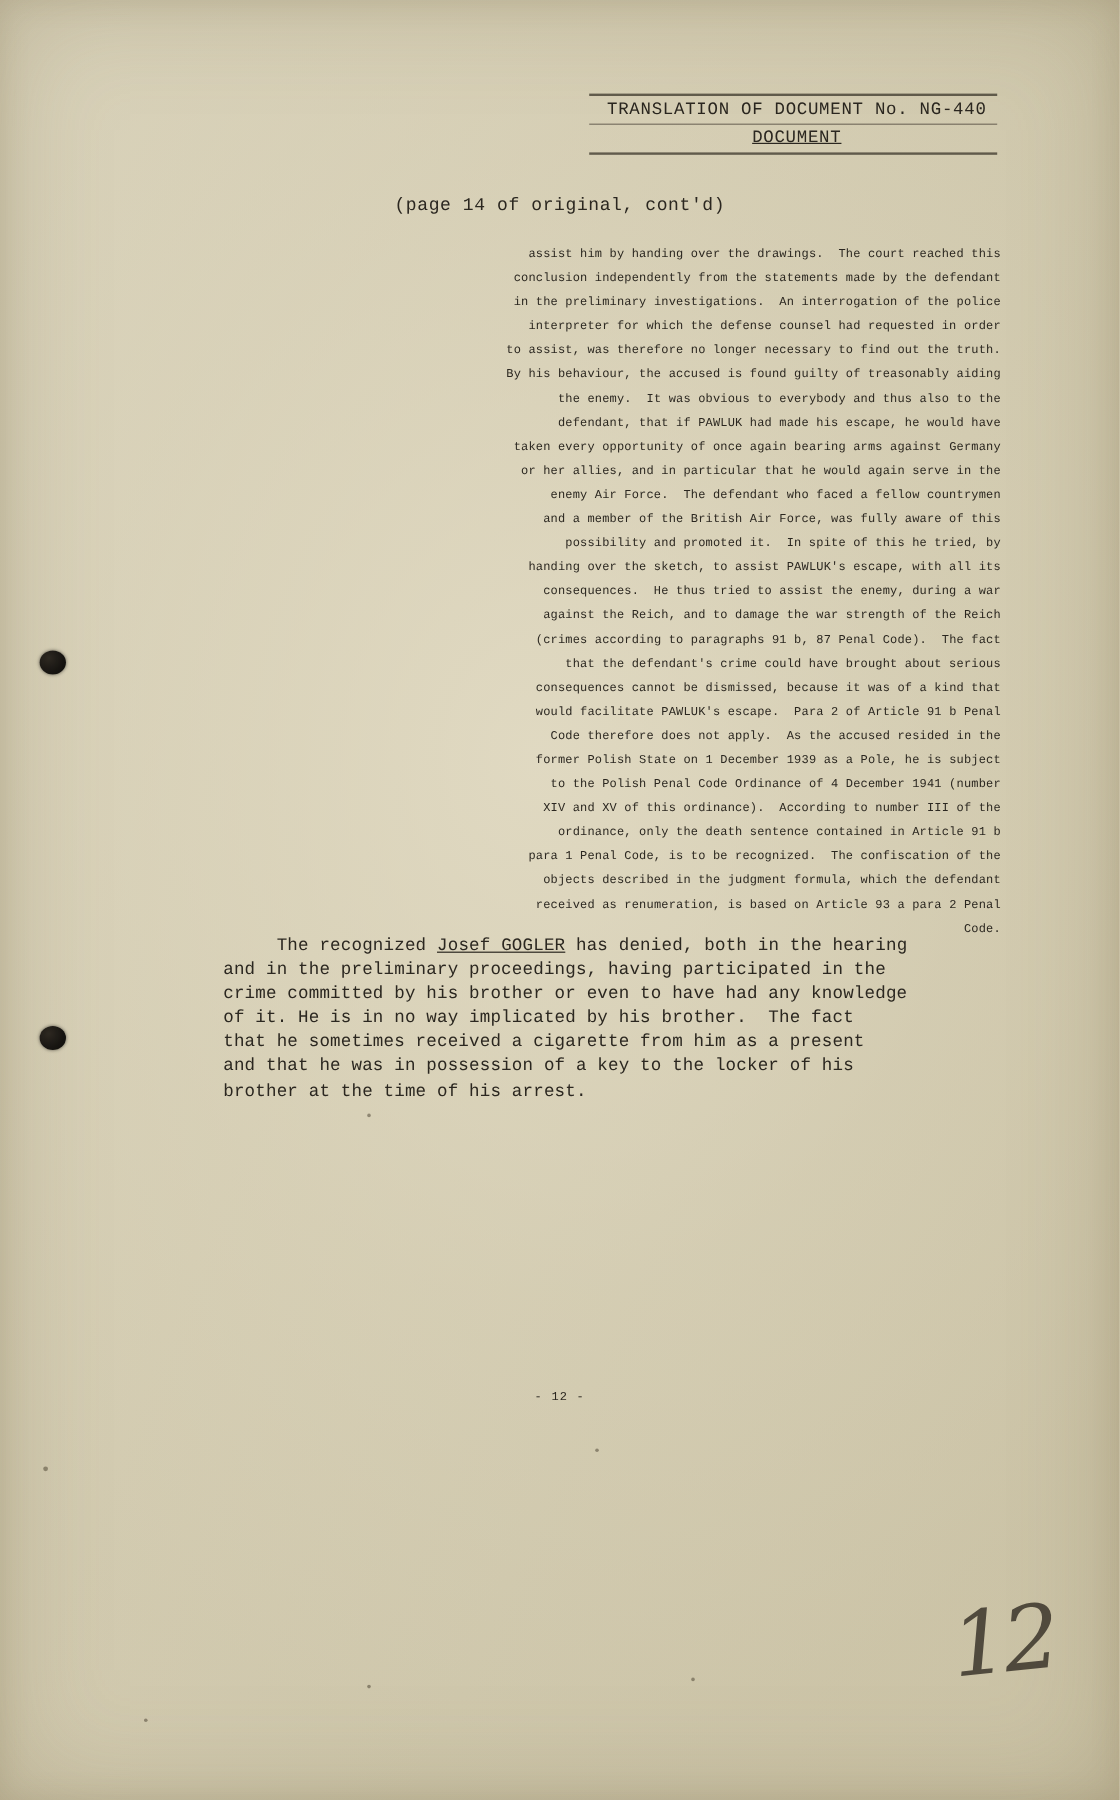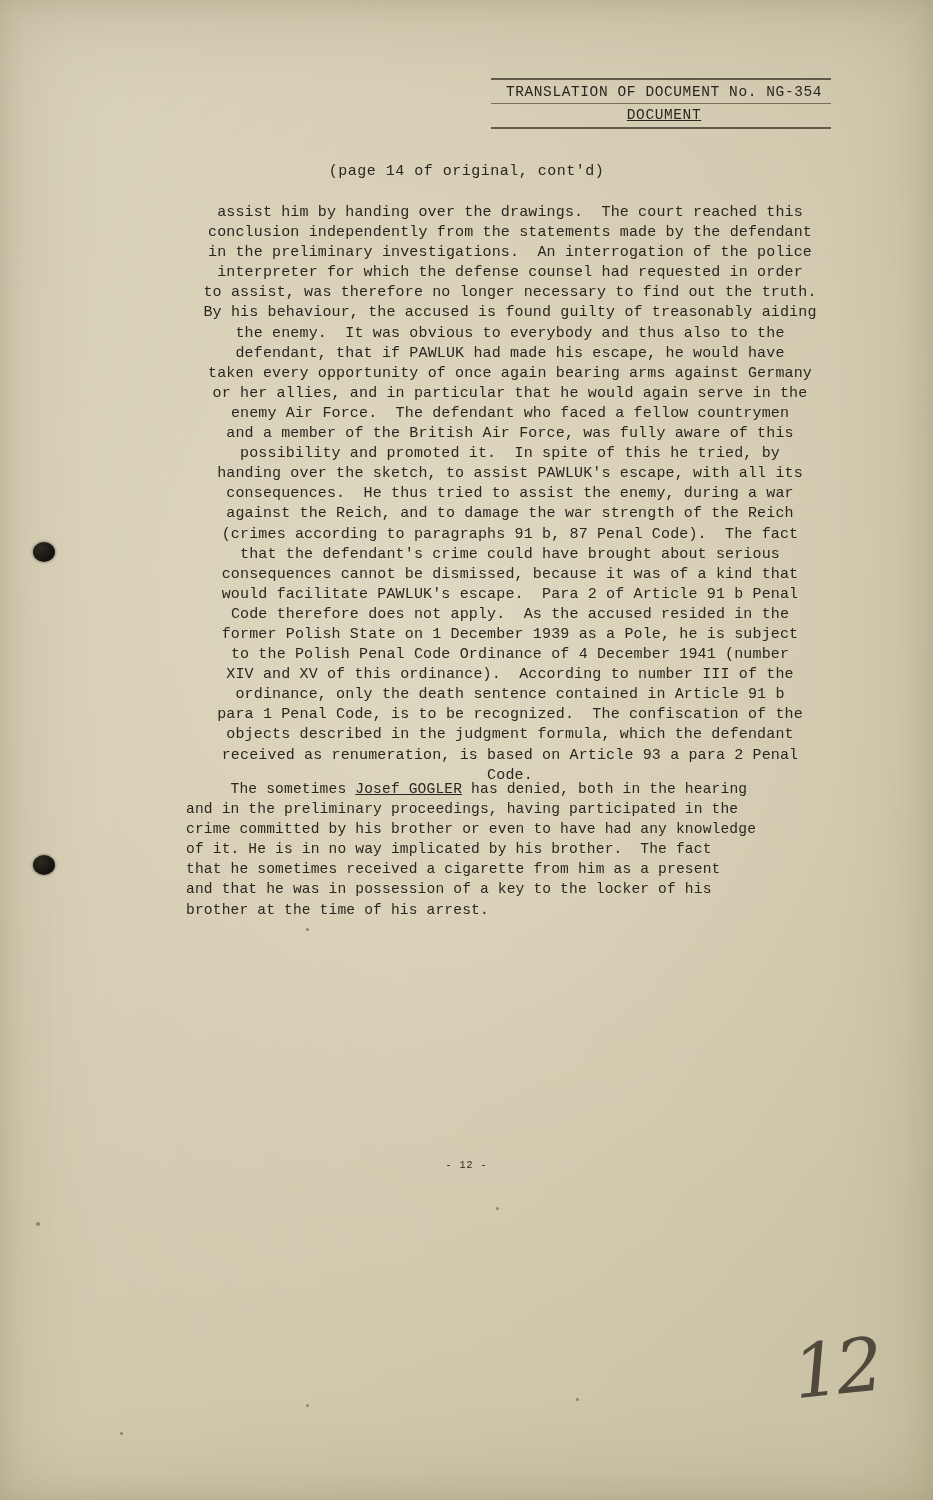--- a/index.html
+++ b/index.html
@@ -75,25 +75,25 @@
     font-size: 15px;
     letter-spacing: 0.5px;
   }
 
   
   .body-text {
     position: absolute;
     left: 186px;
     top: 203px;
     width: 648px;
-    font-size: 15px;
+    font-size: 10px;
     line-height: 20.1px;
     letter-spacing: 0.15px;
     white-space: pre-wrap;
-    text-align: center;
+    text-align: right;
   }
   .para-2 {
     position: absolute;
     left: 186px;
     top: 779px;
     width: 648px;
     font-size: 14.6px;
     line-height: 20.1px;
     letter-spacing: 0.15px;
     white-space: pre-wrap;
@@ -146,21 +146,21 @@
 </style>
 </head>
 <body>
 
 <div class="paper"></div>
 
 <div class="content">
 
   <div class="header-block">
     <div class="rule header-rule-top"></div>
-    <div class="header-line1">TRANSLATION OF DOCUMENT No. NG-354</div>
+    <div class="header-line1">TRANSLATION OF DOCUMENT No. NG-440</div>
     <div class="rule thin header-rule-mid"></div>
     <div class="header-line2">DOCUMENT</div>
     <div class="rule header-rule-bot"></div>
   </div>
 
   <div class="page-note">(page 14 of original, cont'd)</div>
 
   <div class="body-text">assist him by handing over the drawings.  The court reached this
 conclusion independently from the statements made by the defendant
 in the preliminary investigations.  An interrogation of the police
@@ -184,21 +184,21 @@
 Code therefore does not apply.  As the accused resided in the
 former Polish State on 1 December 1939 as a Pole, he is subject
 to the Polish Penal Code Ordinance of 4 December 1941 (number
 XIV and XV of this ordinance).  According to number III of the
 ordinance, only the death sentence contained in Article 91 b
 para 1 Penal Code, is to be recognized.  The confiscation of the
 objects described in the judgment formula, which the defendant
 received as renumeration, is based on Article 93 a para 2 Penal
 Code.</div>
 
-  <div class="para-2"><span>     The sometimes </span><span class="uline">Josef GOGLER</span><span> has denied, both in the hearing
+  <div class="para-2"><span>     The recognized </span><span class="uline">Josef GOGLER</span><span> has denied, both in the hearing
 and in the preliminary proceedings, having participated in the
 crime committed by his brother or even to have had any knowledge
 of it. He is in no way implicated by his brother.  The fact
 that he sometimes received a cigarette from him as a present
 and that he was in possession of a key to the locker of his
 brother at the time of his arrest.</span></div>
 
   <div class="page-number">- 12 -</div>
 
   <div class="handwritten">12</div>

